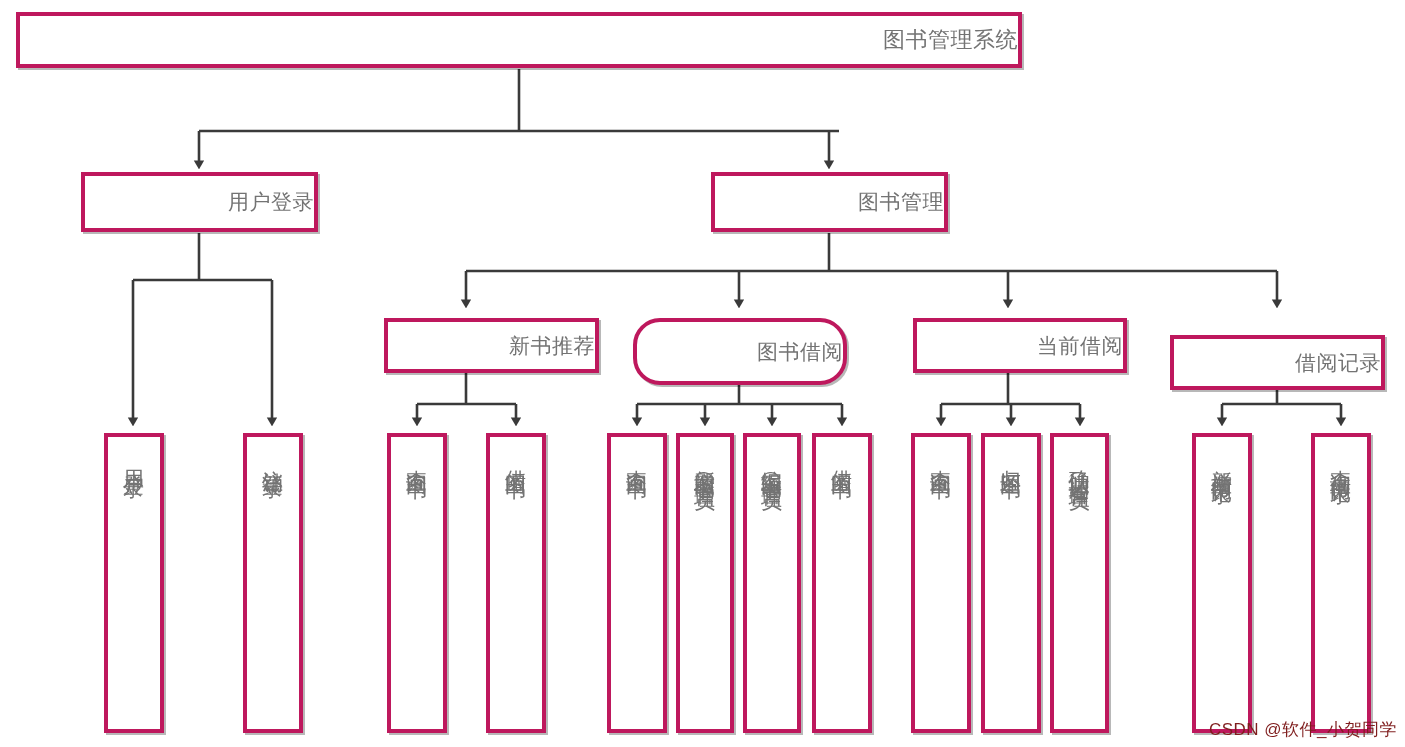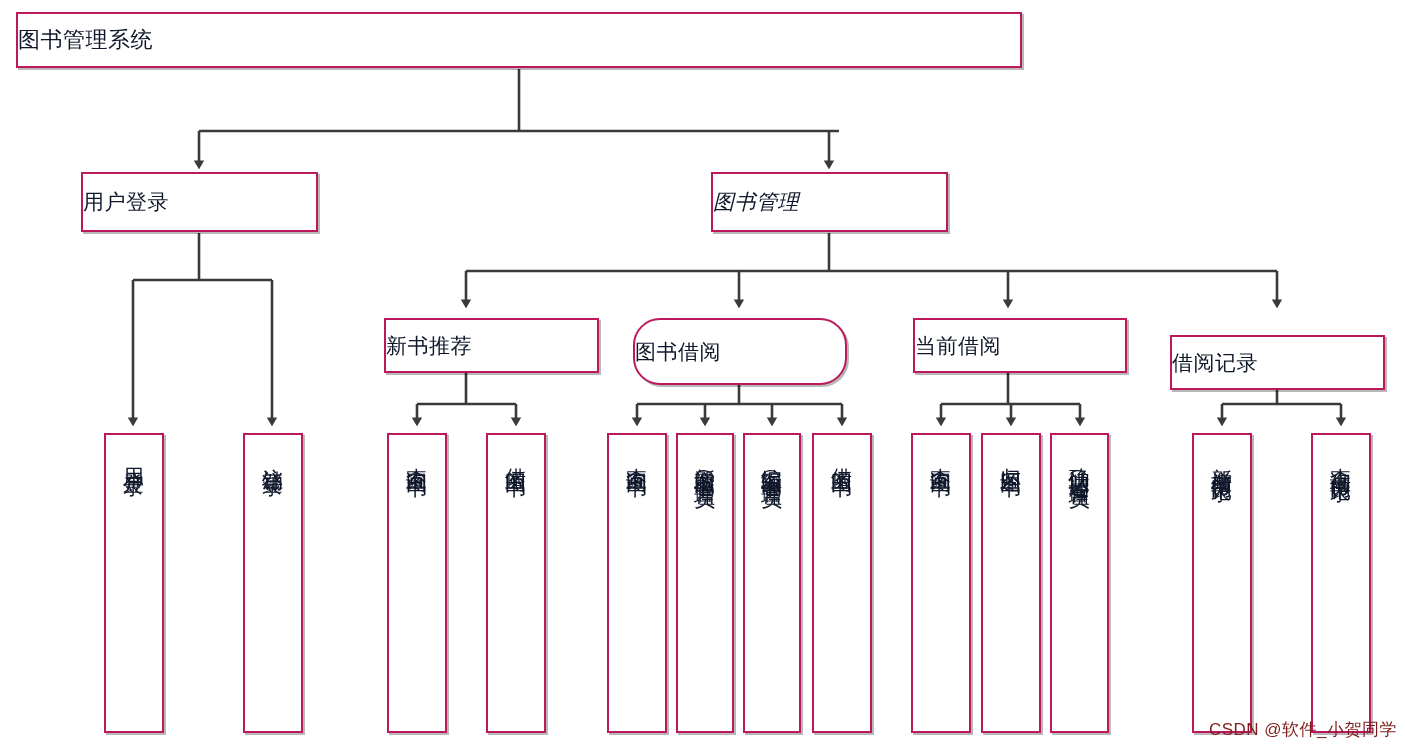--- a/index.html
+++ b/index.html
@@ -23,25 +23,25 @@
     left: 0;
     top: 0;
     width: 1405px;
     height: 747px;
     pointer-events: none;
   }
   .node {
     position: absolute;
     box-sizing: border-box;
     background: #ffffff;
-    border: 2px solid #be185d;
+    border: 4px solid #be185d;
     display: flex;
     align-items: center;
-    justify-content: flex-start;
-    color: #0f172a;
+    justify-content: flex-end;
+    color: #737373;
     box-shadow: 2px 2px 0 rgba(0,0,0,0.28);
   }
   .node .label {
     display: block;
     text-align: center;
     line-height: 1.22;
     white-space: nowrap;
   }
   .node.h .label {
     font-size: 21px;
@@ -129,21 +129,21 @@
   </svg>
 
   <div class="node root h" style="left:16px; top:12px; width:1006px; height:56px;">
     <span class="label">图书管理系统</span>
   </div>
 
   <div class="node h" style="left:81px; top:172px; width:237px; height:60px;">
     <span class="label">用户登录</span>
   </div>
 
-  <div class="node h" style="left:711px; top:172px; width:237px; height:60px;font-style:italic;">
+  <div class="node h" style="left:711px; top:172px; width:237px; height:60px;">
     <span class="label">图书管理</span>
   </div>
 
   <div class="node h" style="left:384px; top:318px; width:215px; height:55px;">
     <span class="label">新书推荐</span>
   </div>
 
   <div class="node h" style="left:633px; top:318px; width:214px; height:67px;border-radius:27px;">
     <span class="label">图书借阅</span>
   </div>

